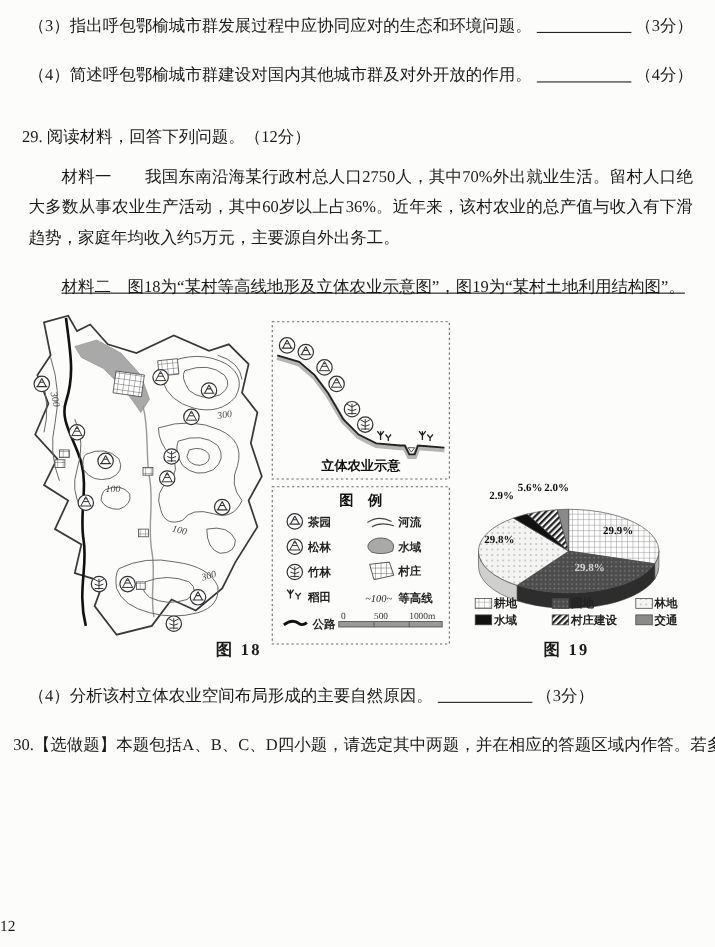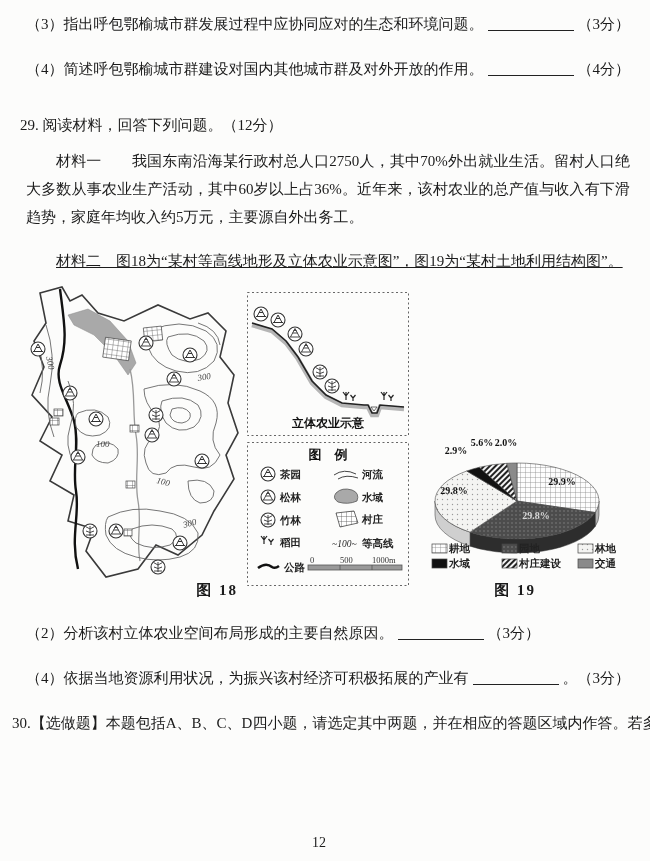--- a/index.html
+++ b/index.html
@@ -23,21 +23,21 @@
   .fig-caption{
     position:absolute;top:296px;width:110px;text-align:center;
     font-weight:bold;font-size:15px;letter-spacing:2px;
   }
   .svg-t{font-family:"Liberation Serif","DejaVu Serif",serif;}
   .lbl-cn{font-size:10.5px;font-weight:bold;fill:#222;}
   .lbl-sm{font-size:8.5px;fill:#333;}
   .contour-lbl{font-size:9px;fill:#444;font-style:italic;}
   .pie-label{font-size:10px;font-weight:bold;fill:#111;text-anchor:middle;}
   .pie-label-light{fill:#d8d8d8;}
-  .page-num{position:absolute;left:0;right:12px;bottom:10px;text-align:center;font-size:14px;}
+  .page-num{position:absolute;left:0;right:12px;bottom:10px;text-align:left;font-size:14px;}
 </style>
 </head>
 <body>
 
 <div class="content">
 
   <p class="q-line"><span>（3）指出呼包鄂榆城市群发展过程中应协同应对的生态和环境问题。</span><span class="blank"></span><span>（3分）</span></p>
 
   <p class="q-line" style="margin-bottom:36px"><span>（4）简述呼包鄂榆城市群建设对国内其他城市群及对外开放的作用。</span><span class="blank"></span><span>（4分）</span></p>
 
@@ -268,19 +268,18 @@
             <rect x="168" y="122" width="15" height="9" fill="#8a8a8a" stroke="#444" stroke-width="0.7"></rect>
             <text class="svg-t lbl-cn" x="185" y="130">交通</text>
           </g>
       </g>
     </svg>
 
     <div class="fig-caption" style="left:150px">图 18</div>
     <div class="fig-caption" style="left:448px">图 19</div>
   </div>
 
-  <p class="q-line"><span>（2）分析该村立体农业空间布局形成的主要自然原因。</span><span class="blank"></span><span>（3分）</span></p>
-  <p class="q-line"><span>（4）依据当地资源利用状况，为振兴该村经济可积极拓展的产业有</span><span class="blank"></span><span>。（3分）</span></p>
+  <p class="q-line"><span>（4）分析该村立体农业空间布局形成的主要自然原因。</span><span class="blank"></span><span>（3分）</span></p>
 
   <p class="q-line" style="margin-left:-14px">30.【选做题】本题包括A、B、C、D四小题，请选定其中两题，并在相应的答题区域内作答。若多做，则</p>
 </div>
 
 <div class="page-num">12</div>
 
 </body></html>

